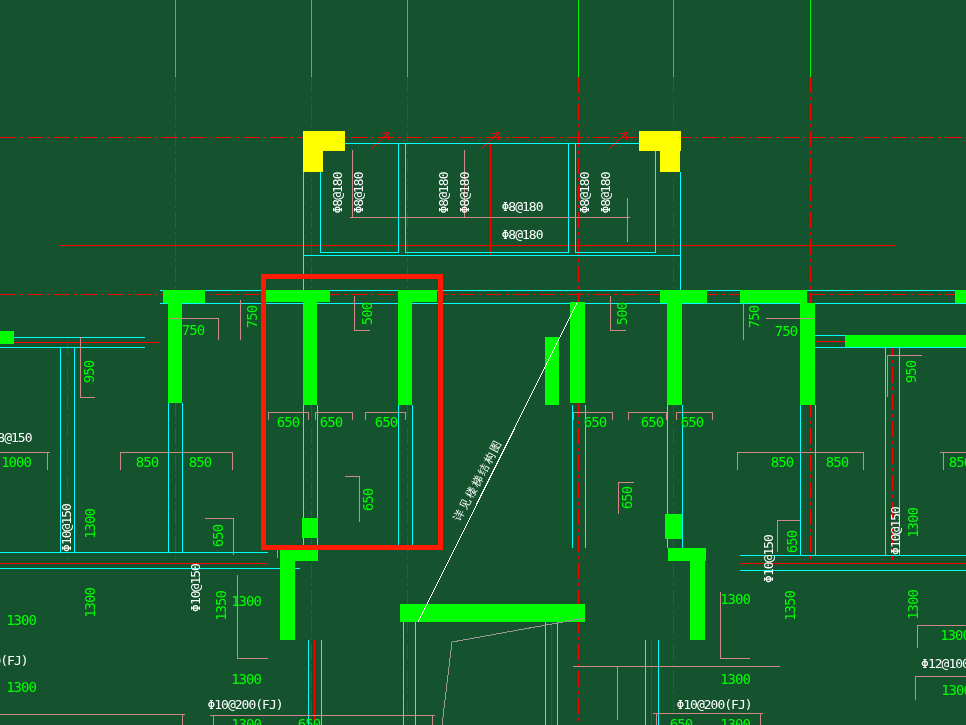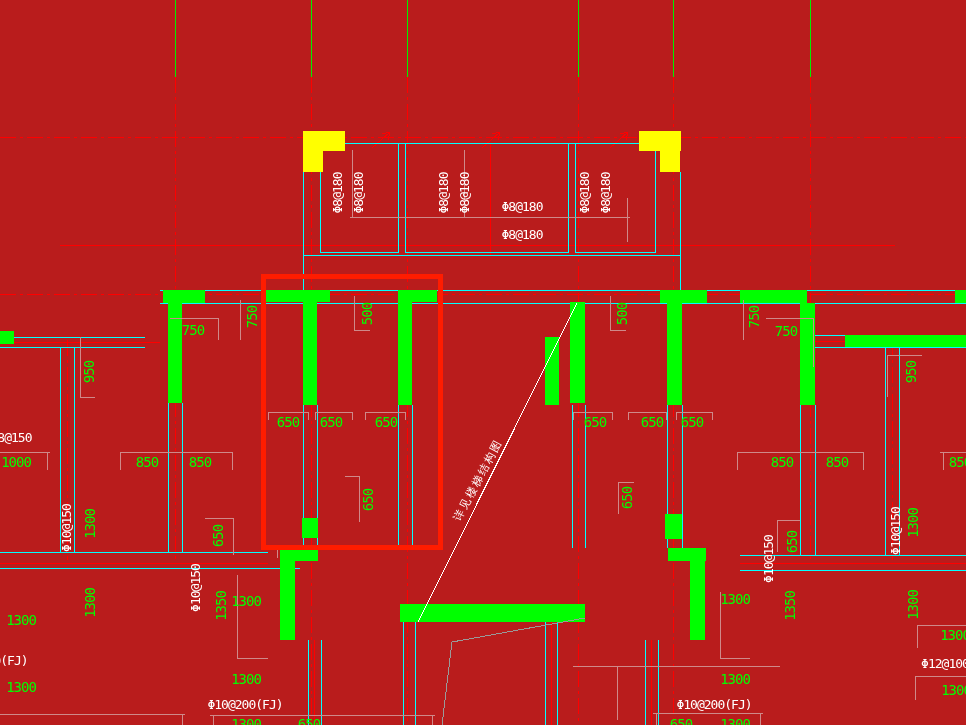--- a/index.html
+++ b/index.html
@@ -1,17 +1,17 @@
 <!DOCTYPE html>
 <html><head>
 <meta charset="utf-8">
 <style>
   html,body{margin:0;padding:0;background:#111;}
   #viewport{
-    position:relative;width:966px;height:725px;background:#b91c1c;
+    position:relative;width:966px;height:725px;background:#14532d;
     overflow:hidden;font-family:"DejaVu Sans Mono",monospace;
   }
   #viewport svg{position:absolute;left:0;top:0;}
   .lbl{position:absolute;white-space:nowrap;line-height:1;
        transform:translate(-50%,-50%);letter-spacing:-1px;}
   .lbl.v{transform:translate(-50%,-50%) rotate(-90deg);}
   .g{color:#00ff00;font-size:14px;}
   .w{color:#ffffff;font-size:13px;}
   .note{color:#ffffff;font-size:11px;letter-spacing:2px;
         transform:translate(-50%,-50%) rotate(-62deg);}

